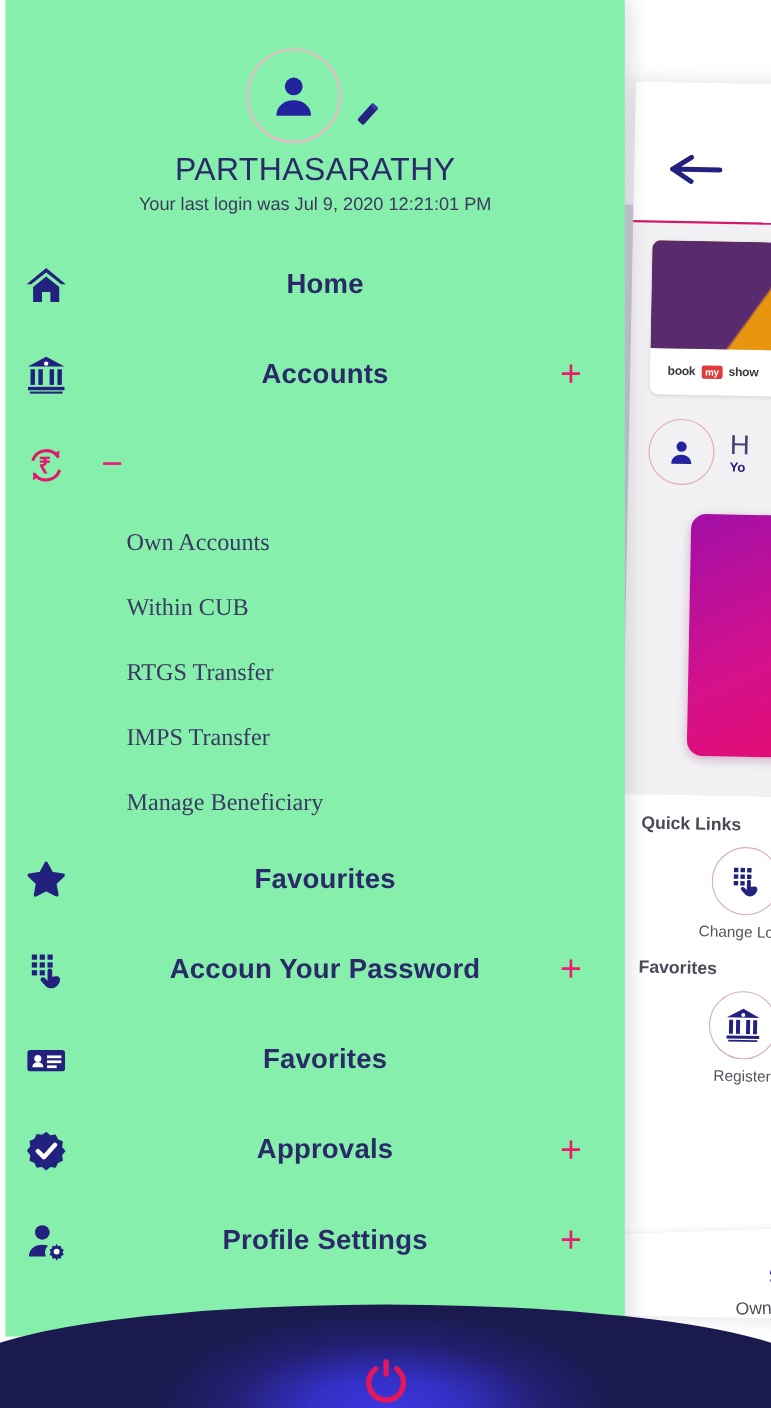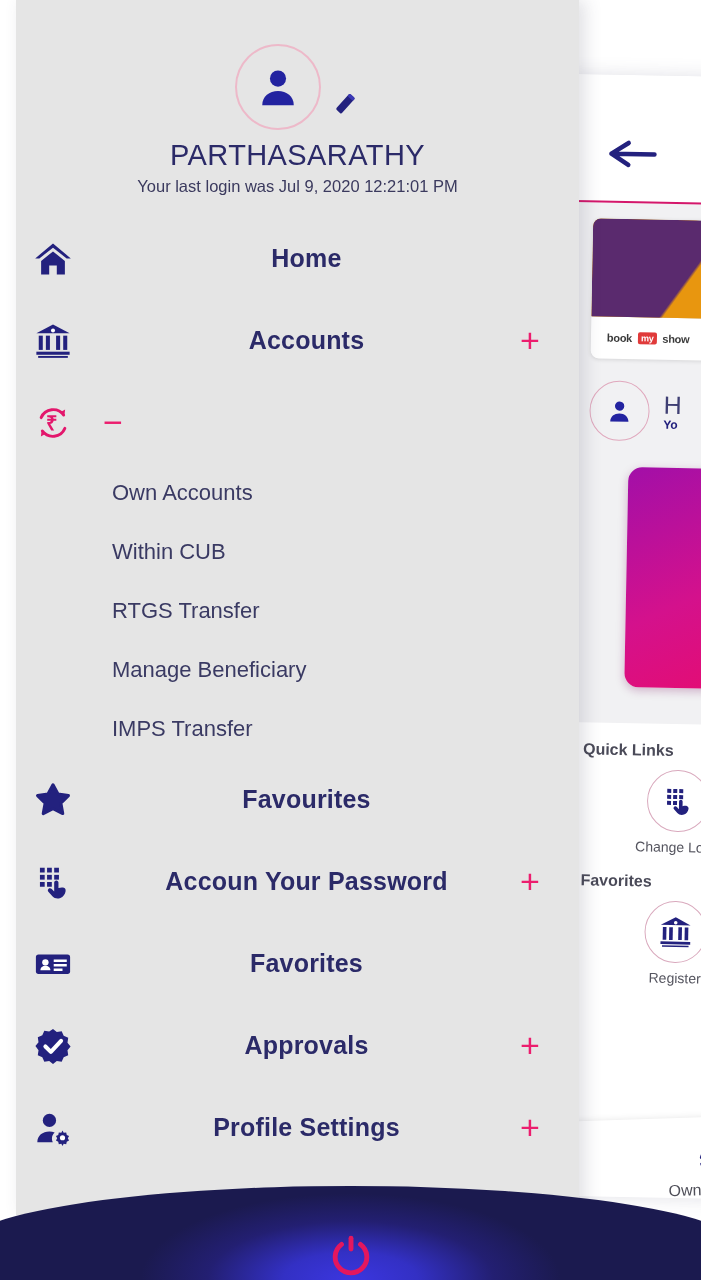--- a/index.html
+++ b/index.html
@@ -198,24 +198,24 @@
   }
   .bg-tiltlabel {
     font-size: 16px;
     color: #4e4e58;
     white-space: nowrap;
   }
 
   
   .drawer {
     position: absolute;
-    left: 16px; top: 0;
+    left: 5px; top: 0;
     width: 563px;
     height: 1215px;
-    background: #e5e5e5;
+    background: #86efac;
     overflow: hidden;
     z-index: 5;
     box-shadow: 6px 0 16px rgba(60,60,90,0.16);
   }
 
   .profile {
     padding-top: 44px;
     text-align: center;
   }
   .avatar-row {
@@ -277,21 +277,21 @@
   .menu-item.active .menu-label { color: #e3176c; }
   .expander {
     font-size: 34px;
     line-height: 0.7;
     color: #ec1d6e;
     font-weight: 400;
     width: 30px;
     text-align: center;
   }
 
-  .submenu { padding-left: 2px; }
+  .submenu { padding-left: 16px; font-family: Liberation Serif, serif; }
   .sub-item {
     height: 59px;
     display: flex;
     align-items: center;
     padding-left: 94px;
     font-size: 22px;
     color: #3a3a63;
     cursor: pointer;
   }
 
@@ -479,22 +479,22 @@
             <path d="M6.4 22.4 L5.8 27.4 L10.6 24.6 Z" fill="#e3176c"></path>
           </svg>
         </div>
         <div class="expander">−</div>
       </div>
 
       <div class="submenu">
         <div class="sub-item">Own Accounts</div>
         <div class="sub-item">Within CUB</div>
         <div class="sub-item">RTGS Transfer</div>
+        <div class="sub-item">IMPS Transfer</div>
         <div class="sub-item">Manage Beneficiary</div>
-        <div class="sub-item">IMPS Transfer</div>
       </div>
 
       <div class="menu-item">
         <div class="menu-icon">
           <svg width="38" height="38" viewBox="0 0 32 32">
             <path d="M16 3.2 L20.2 11 L29 12.3 L22.6 18.6 L24.2 27.4 L16 23.3 L7.8 27.4 L9.4 18.6 L3 12.3 L11.8 11 Z" fill="#23217e" stroke="#23217e" stroke-width="2.6" stroke-linejoin="round"></path>
           </svg>
         </div>
         <div class="menu-label">Favourites</div>
         <div class="expander"></div>

